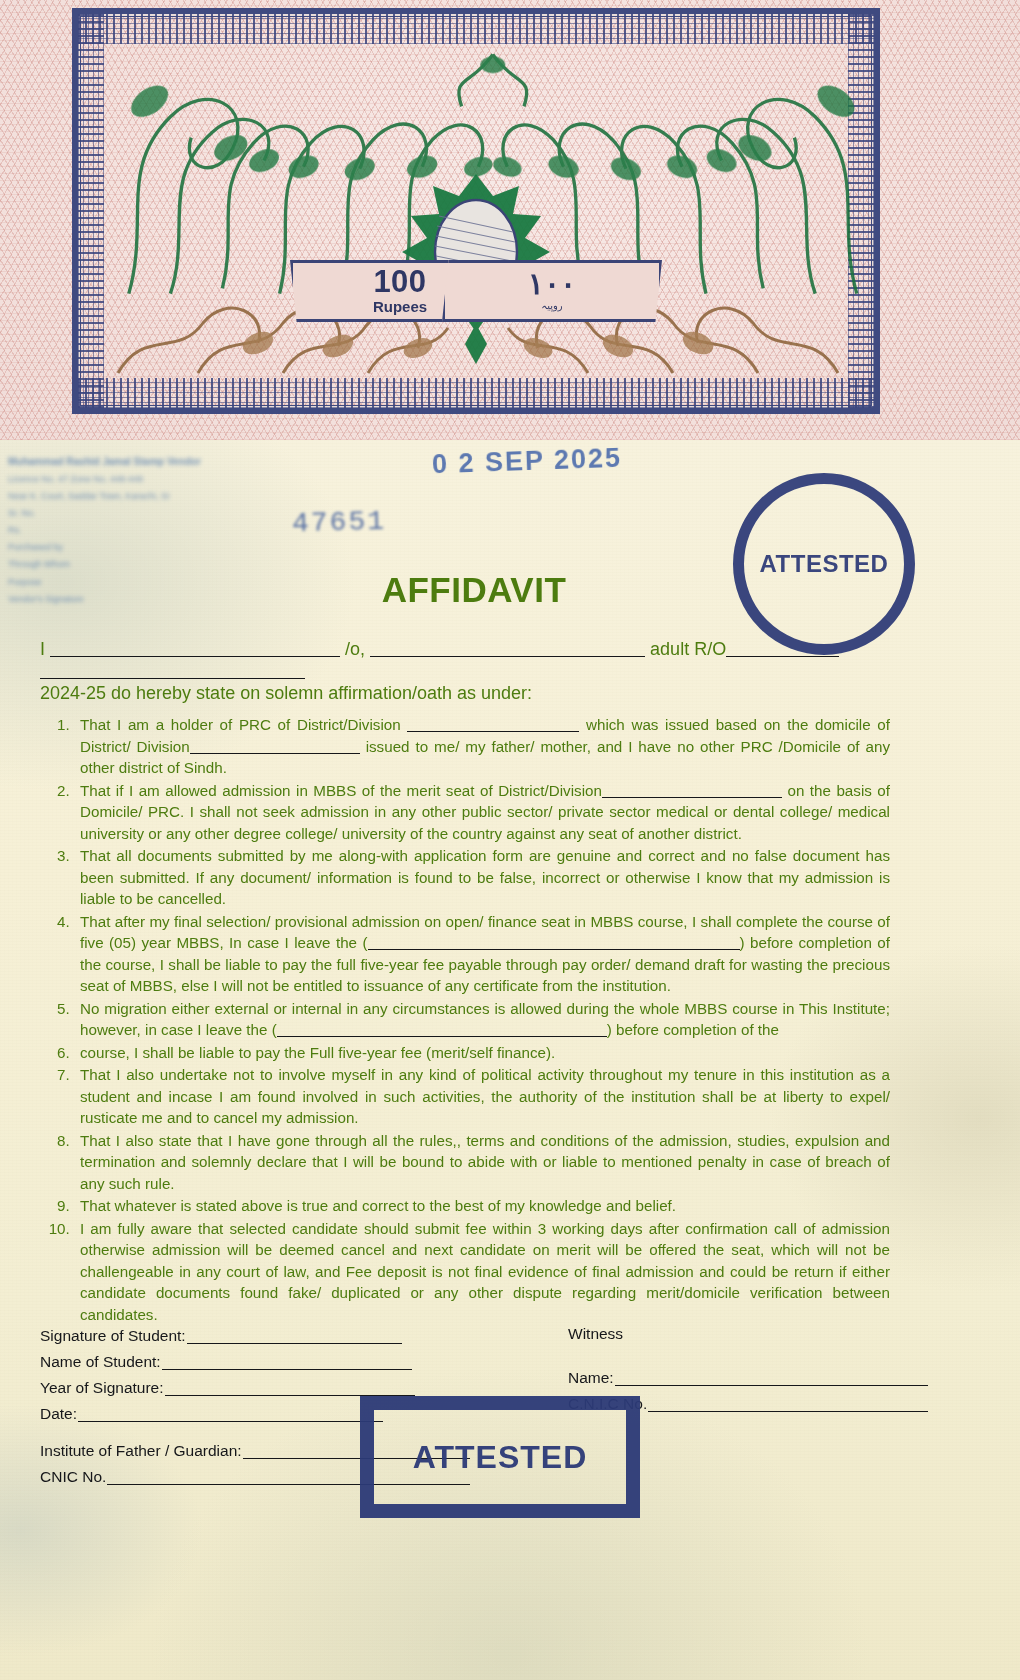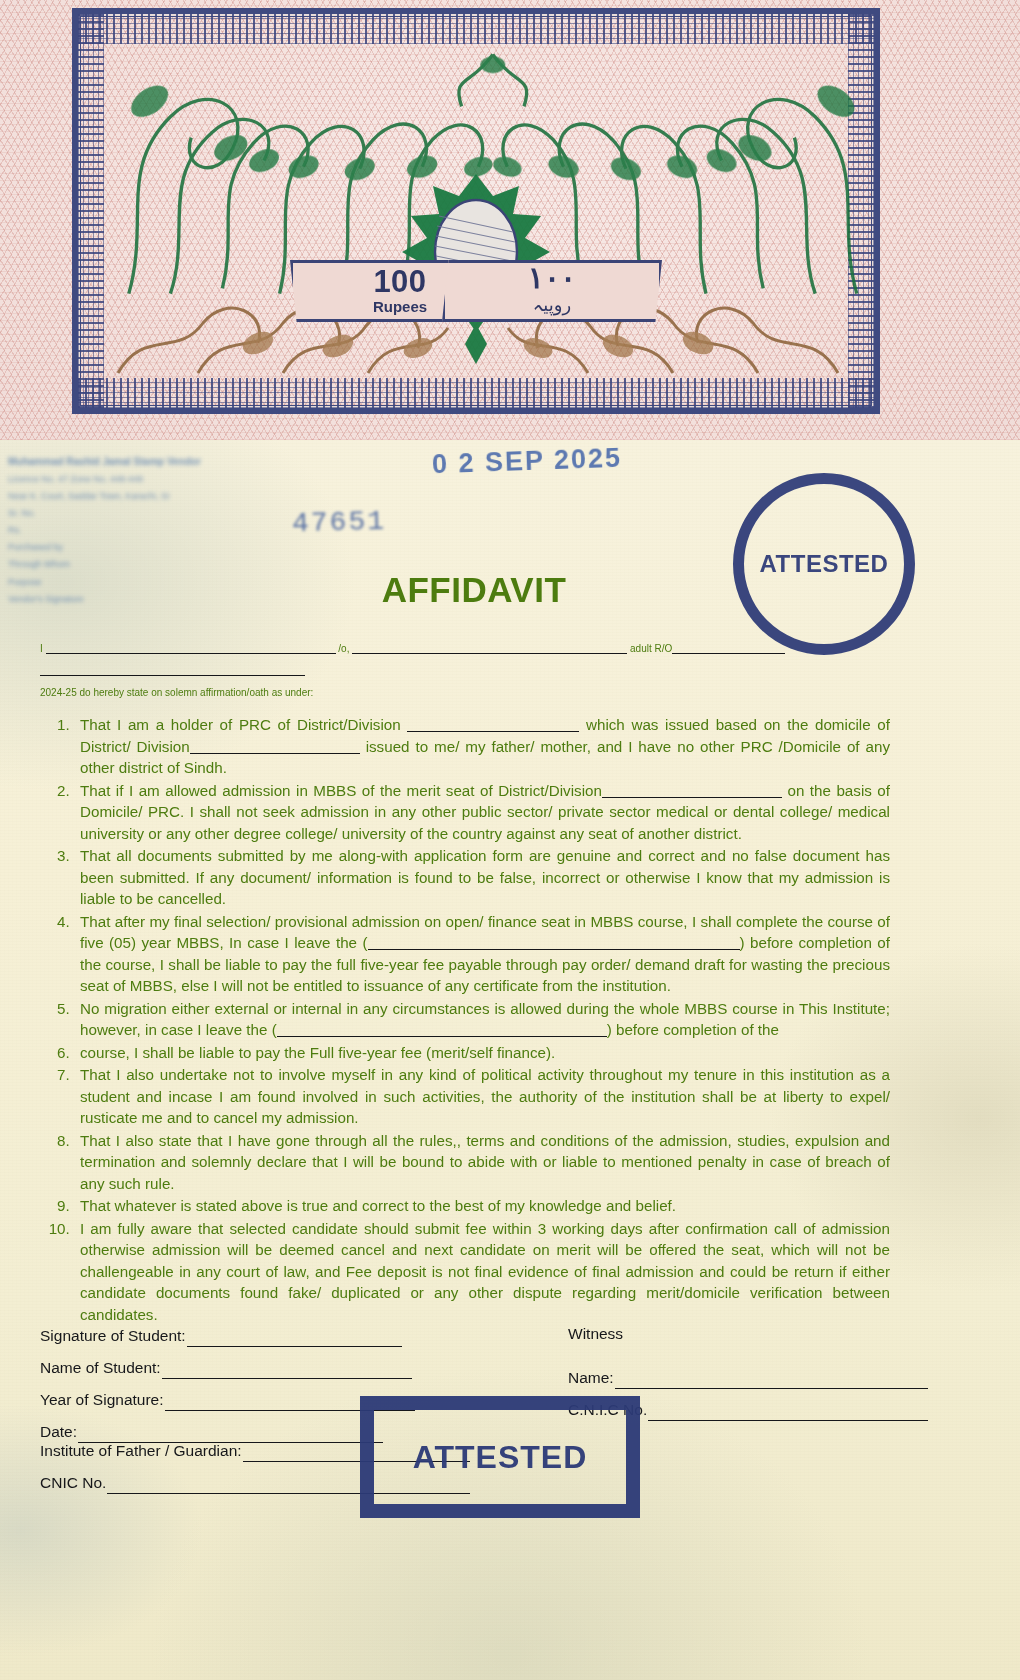--- a/index.html
+++ b/index.html
@@ -115,21 +115,21 @@
     right: 212px; width: 220px;
     clip-path: polygon(3% 0, 100% 0, 97% 100%, 0 100%);
   }
   #denom-left .big {
     font-size: 31px; font-weight: bold; line-height: 1; letter-spacing: .5px;
   }
   #denom-left .small {
     font-size: 15px; font-weight: bold; line-height: 1.3;
   }
   #denom-right .big-ur { font-size: 30px; font-weight: bold; line-height: 1; }
-  #denom-right .small-ur { font-size: 18px; line-height: 1.4; }
+  #denom-right .small-ur { font-size: 10px; line-height: 1.4; }
 
   
   #medallion {
     position: absolute;
     left: 50%; top: 160px; transform: translateX(-50%);
     width: 150px; height: 190px;
   }
 
   
   #vendor-block {
@@ -203,21 +203,21 @@
   }
   #doc-title {
     text-align: center;
     font-size: 35px;
     font-weight: bold;
     letter-spacing: .5px;
     margin: 0 0 28px 0;
     padding-left: 18px;
   }
   .intro {
-    font-size: 10px;
+    font-size: 18px;
     line-height: 22px;
     text-align: justify;
   }
   .intro .ln { display: block; }
   .blank {
     display: inline-block;
     border-bottom: 1.6px solid #16171a;
     vertical-align: -2px;
   }
   .b-name   { width: 290px; }
@@ -246,22 +246,22 @@
   
   #sign-block {
     position: absolute;
     left: 40px; top: 1325px; width: 890px;
     font-size: 15.5px;
     color: #16171a;
   }
   #sig-left { position: absolute; left: 0; top: 0; width: 420px; }
   #sig-right { position: absolute; left: 528px; top: 0; width: 360px; }
   .sig-row {
-    display: flex; align-items: flex-end;
-    line-height: 22px; margin-bottom: 10px; white-space: nowrap;
+    display: flex; align-items: center;
+    line-height: 22px; margin-bottom: 4px; white-space: nowrap;
   }
   .sig-row .lbl { flex: 0 0 auto; }
   .sig-row .rule {
     flex: 1 1 auto; border-bottom: 1.6px solid #16171a; height: 15px; margin-left: 1px;
   }
   .sig-row.fixed .rule { flex: 0 0 auto; }
   .w215 { width: 215px; }
   .w250 { width: 250px; }
   .w305 { width: 305px; }
   #sig-right .wit { margin-bottom: 24px; }

